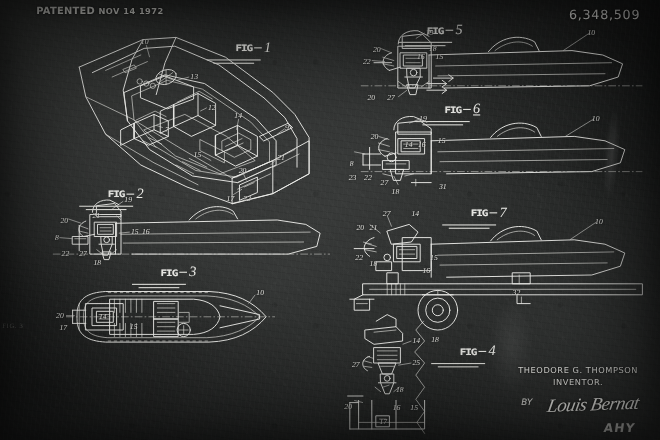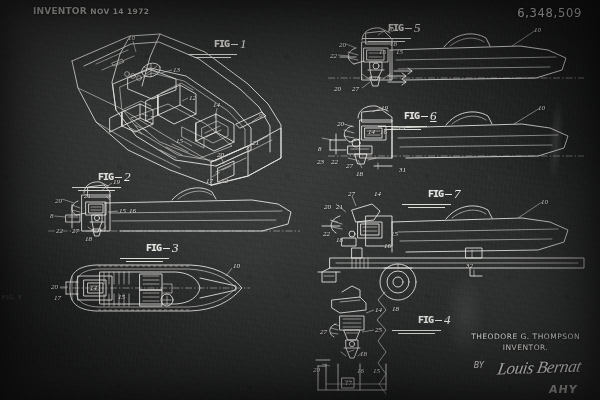--- a/index.html
+++ b/index.html
@@ -431,21 +431,21 @@
 
       <path class="ln-t" d="M398,264 L398,268"></path>
 
       <path class="ln" d="M470,268 L470,276 L482,276"></path>
       <path class="ln-t" d="M474,270 L474,276"></path>
     </g>
 
   </svg>
 
   <div class="hdr-left">
-    <span>INVENTOR</span>
+    <span>PATENTED</span>
     <span class="date">NOV 14 1972</span>
   </div>
   <div class="hdr-right">6,348,509</div>
 
   <div class="figlbl" style="left:214px;top:34px;">
     <span class="fg">FIG</span><span class="dash"></span><span class="num">1</span>
     <span class="rule"></span><span class="rule2"></span>
   </div>
 
   <div class="figlbl" style="left:98px;top:167px;">
@@ -461,21 +461,21 @@
   <div class="figlbl" style="left:418px;top:310px;">
     <span class="fg">FIG</span><span class="dash"></span><span class="num">4</span>
     <span class="rule"></span><span class="rule2"></span>
   </div>
 
   <div class="figlbl" style="left:388px;top:18px;">
     <span class="fg">FIG</span><span class="dash"></span><span class="num">5</span>
     <span class="rule"></span><span class="rule2"></span>
   </div>
 
-  <div class="figlbl" style="left:404px;top:106px;text-decoration:underline;">
+  <div class="figlbl" style="left:404px;top:90px;text-decoration:underline;">
     <span class="fg">FIG</span><span class="dash"></span><span class="num">6</span>
     <span class="rule"></span><span class="rule2"></span>
   </div>
 
   <div class="figlbl" style="left:428px;top:184px;">
     <span class="fg">FIG</span><span class="dash"></span><span class="num">7</span>
     <span class="rule"></span><span class="rule2"></span>
   </div>
 
   <svg class="dwg" viewBox="0 0 600 400">

